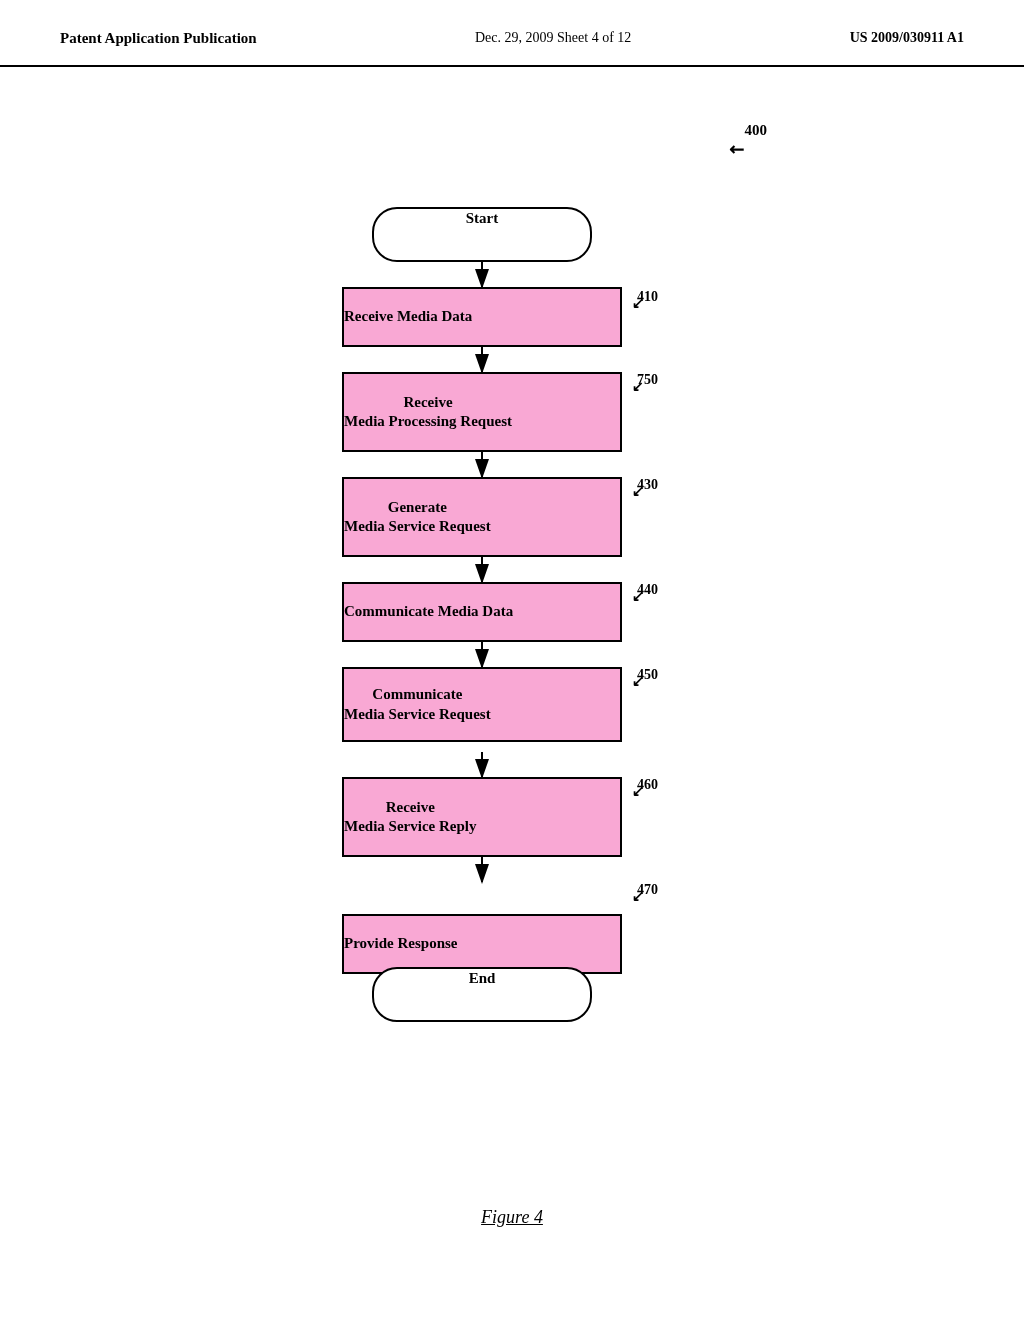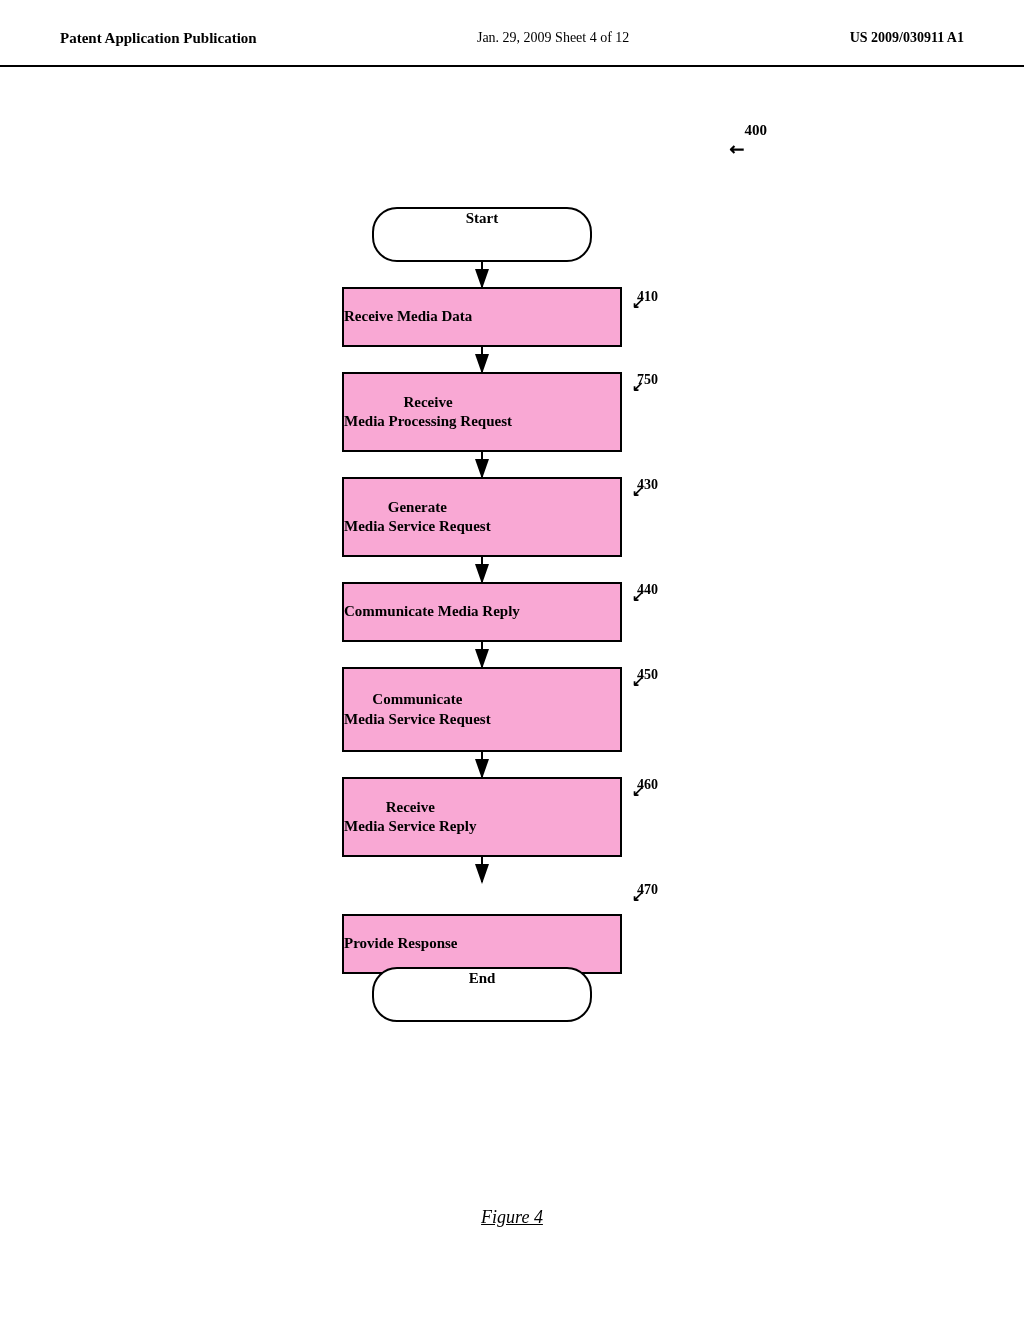--- a/index.html
+++ b/index.html
@@ -97,21 +97,21 @@
       width: 100%;
       height: 100%;
       pointer-events: none;
     }
   </style>
 </head>
 <body>
 
 <div class="header">
   <div class="header-left">Patent Application Publication</div>
-  <div class="header-center">Jan. 29, 2009  Sheet 4 of 12</div>
+  <div class="header-center">Dec. 29, 2009  Sheet 4 of 12</div>
   <div class="header-right">US 2009/030911 A1</div>
 </div>
 
 <div class="diagram-area">
 
   <div class="ref-400">400</div>
 
   <div style="position:absolute; top:72px; right:218px; font-size:18px; transform: rotate(225deg); display:inline-block;">↗</div>
 
   <svg class="arrows-svg" xmlns="http://www.w3.org/2000/svg">
@@ -156,26 +156,26 @@
   <div style="position:absolute; top:311px; left:570px; font-size:14px;">↙</div>
 
   <div class="flow-item rect" style="left:280px; top:410px; width:280px; height:80px;">
     <span style="white-space:pre-line;">Generate
 Media Service Request</span>
   </div>
   <div class="ref-label" style="top:410px; left:575px;">430</div>
   <div style="position:absolute; top:416px; left:570px; font-size:14px;">↙</div>
 
   <div class="flow-item rect" style="left:280px; top:515px; width:280px; height:60px;">
-    <span>Communicate Media Reply</span>
+    <span>Communicate Media Data</span>
   </div>
   <div class="ref-label" style="top:515px; left:575px;">440</div>
   <div style="position:absolute; top:521px; left:570px; font-size:14px;">↙</div>
 
-  <div class="flow-item rect" style="left:280px; top:600px; width:280px; height:85px;">
+  <div class="flow-item rect" style="left:280px; top:600px; width:280px; height:75px;">
     <span style="white-space:pre-line;">Communicate
 Media Service Request</span>
   </div>
   <div class="ref-label" style="top:600px; left:575px;">450</div>
   <div style="position:absolute; top:606px; left:570px; font-size:14px;">↙</div>
 
   <div class="flow-item rect" style="left:280px; top:710px; width:280px; height:80px;">
     <span style="white-space:pre-line;">Receive
 Media Service Reply</span>
   </div>

